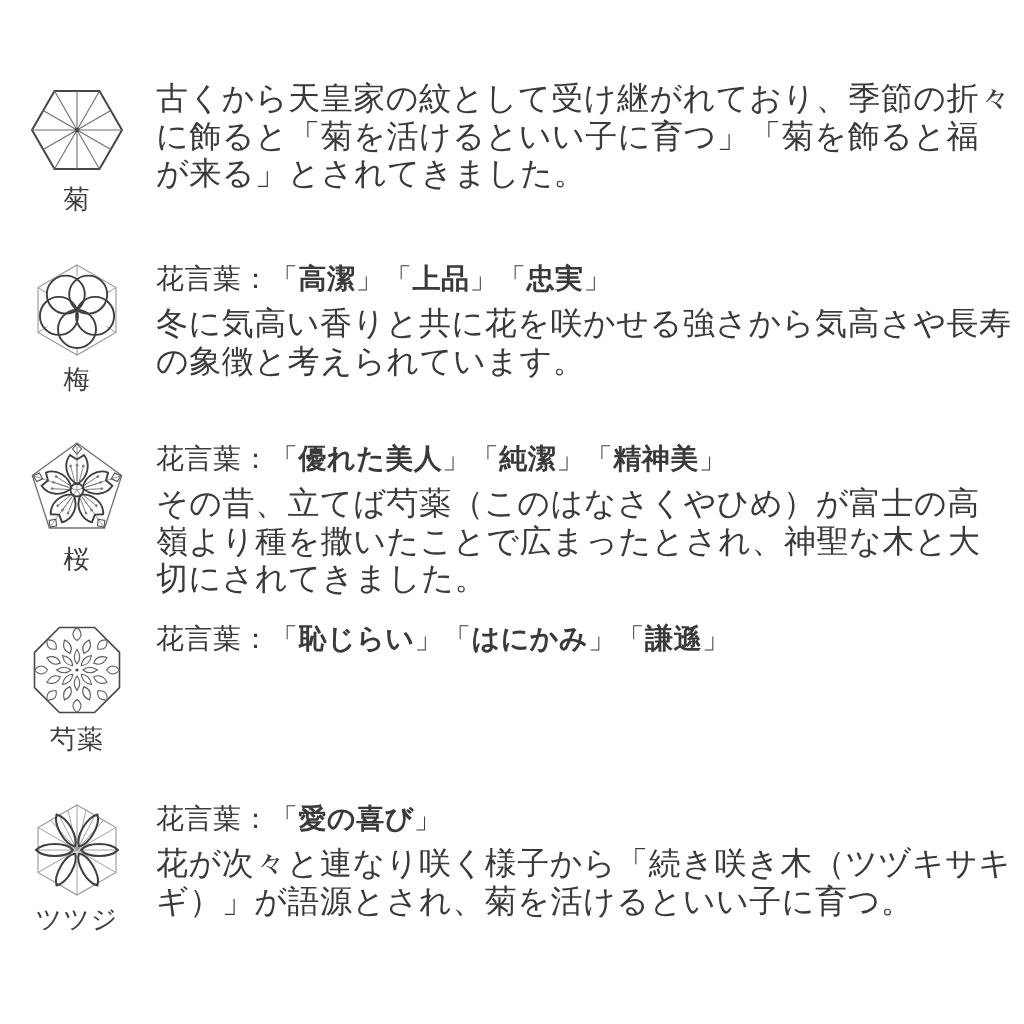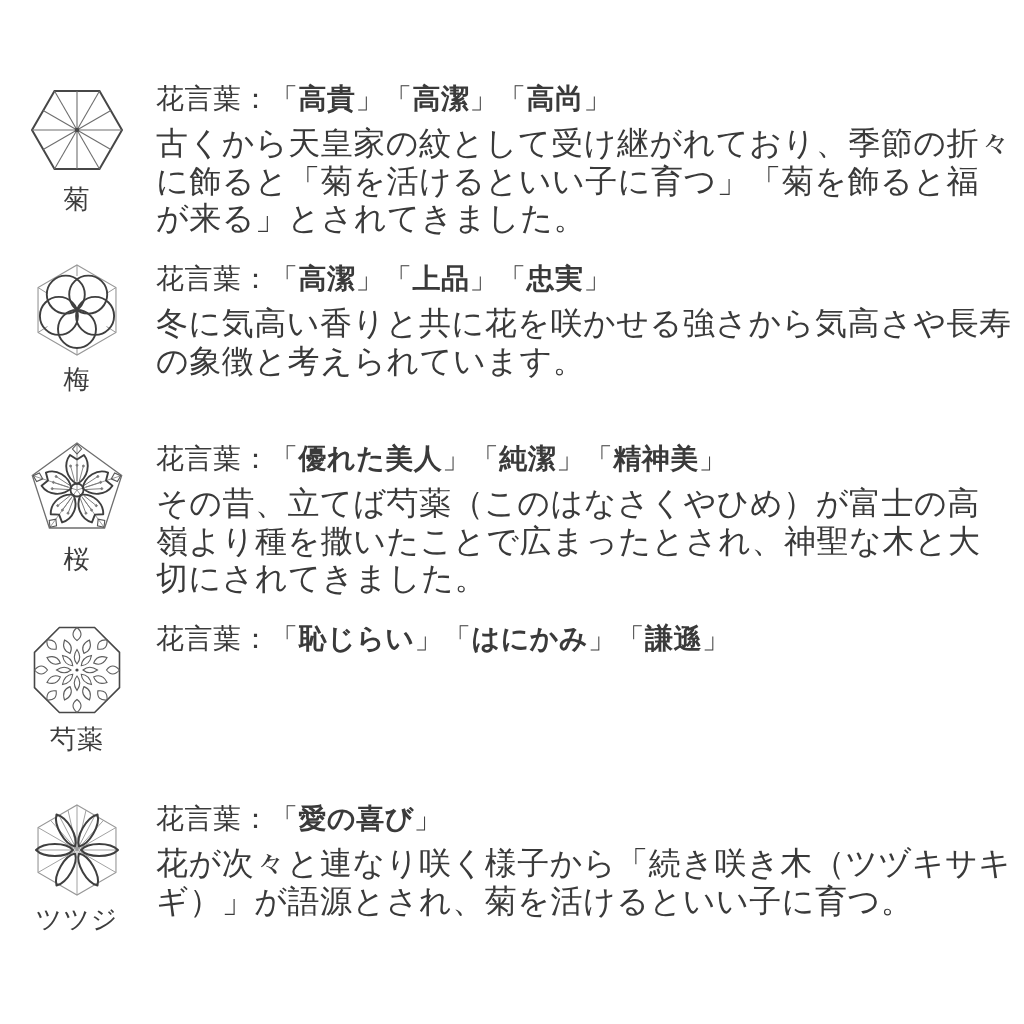--- a/index.html
+++ b/index.html
@@ -39,21 +39,20 @@
           <line x1="50" y1="50" x2="83.8" y2="30.5"></line>
             <line x1="50" y1="50" x2="16.2" y2="30.5"></line>
           <line x1="50" y1="50" x2="83.8" y2="69.5"></line>
             <line x1="50" y1="50" x2="16.2" y2="69.5"></line>
         </g>
         <circle cx="50" cy="50" r="2.3" fill="#474747"></circle>
       </svg>
       <div class="flower-label">菊</div>
     </div>
     <div class="text-col">
-      <p class="meanings-line"><span>花言葉：</span><span>「<b>高貴</b>」「<b>高潔</b>」「<b>高尚</b>」</span></p>
       <p class="desc">古くから天皇家の紋として受け継がれており、季節の折々に飾ると「菊を活けるといい子に育つ」「菊を飾ると福が来る」とされてきました。</p>
     </div>
   </section>
 
   <section class="row">
     <div class="icon-col">
       <svg class="crest" viewBox="0 0 100 100" aria-hidden="true">
         <polygon points="50,5 88.97,27.5 88.97,72.5 50,95 11.03,72.5 11.03,27.5" fill="none" stroke="#979797" stroke-width="1.1"></polygon>
         <g stroke="#979797" stroke-width="1">
           <line x1="50" y1="5" x2="50" y2="16"></line>

